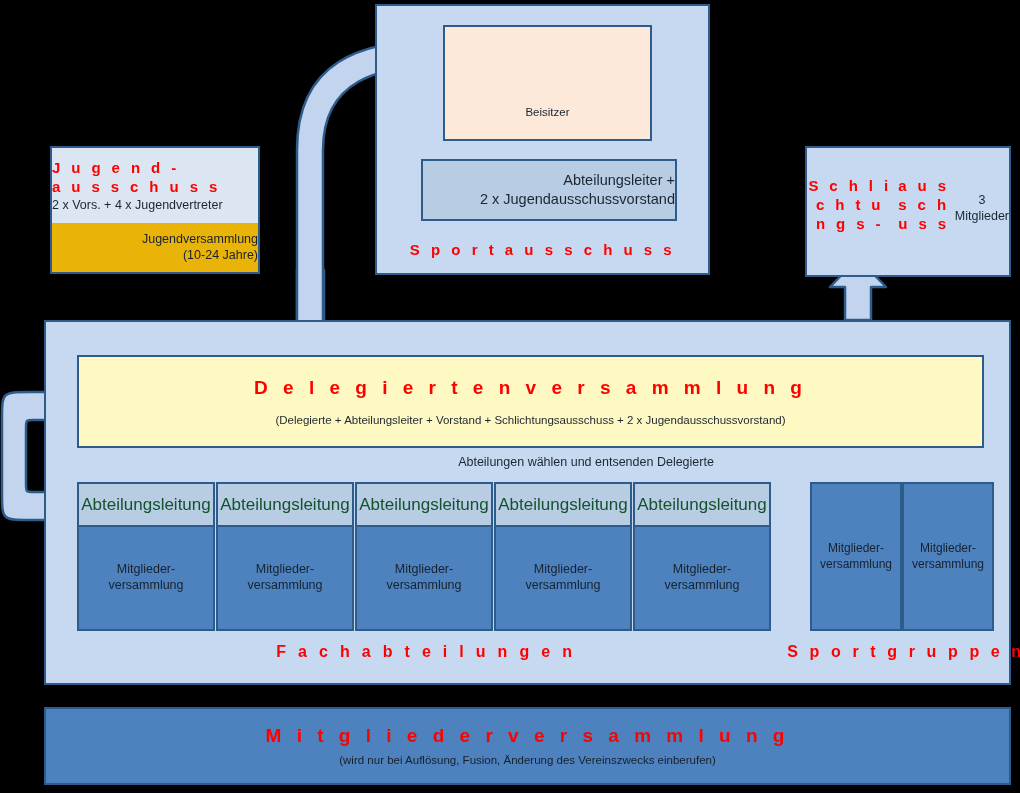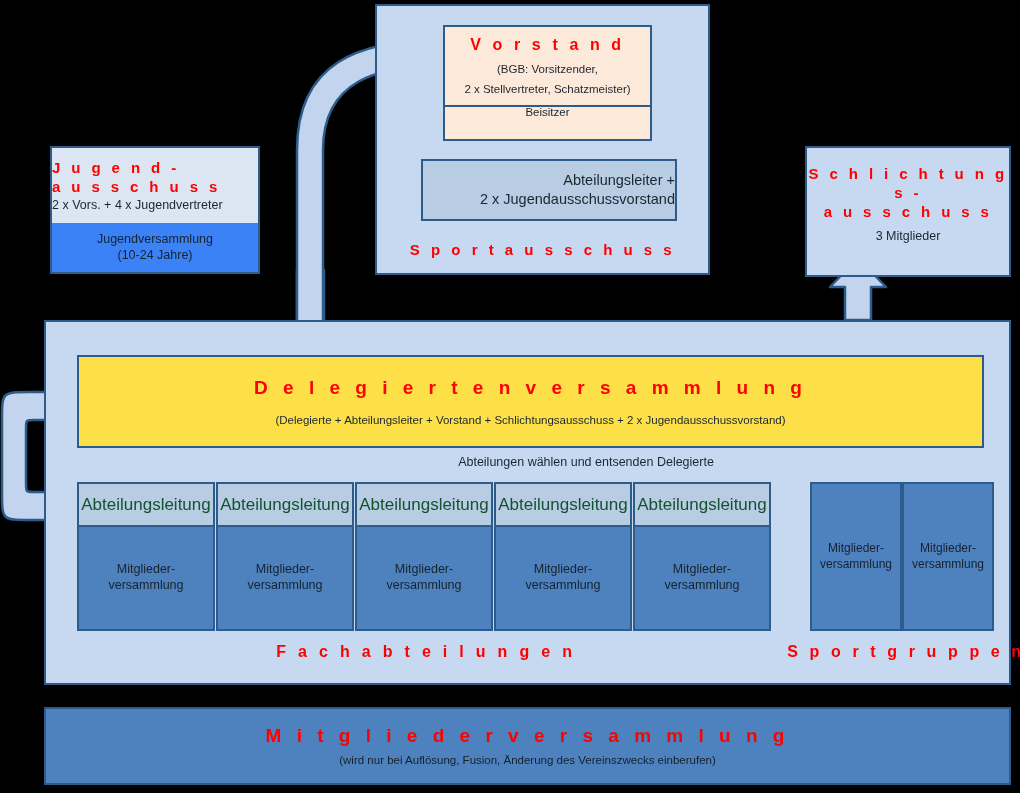--- a/index.html
+++ b/index.html
@@ -36,22 +36,22 @@
   
   #jugend{left:50px;top:146px;width:210px;height:128px;border:2px solid #2E5C8A;background:#C6D9F1;}
   #jugend .top{
     position:absolute;left:0;top:0;right:0;height:75px;
     background:#DCE6F2;border-bottom:2px solid #2E5C8A;
     display:flex;flex-direction:column;justify-content:center;align-items:flex-start;
   }
   #jugend .top .headline{font-size:15px;}
   #jugend .top .sub{font-size:12.5px;margin-top:2px;}
   #jugend .bot{
-    position:absolute;left:0;top:75px;right:0;bottom:0;background:#3b82f6;
-    display:flex;flex-direction:column;justify-content:center;align-items:center;
+    position:absolute;left:0;top:75px;right:0;bottom:0;background:#eab308;
+    display:flex;flex-direction:column;justify-content:center;align-items:flex-end;
   }
   #jugend .bot .sub{font-size:12.5px;color:#16222e;}
 
   
   #sportausschuss{left:375px;top:4px;width:335px;height:271px;}
   #vorstand{
     position:absolute;left:66px;top:19px;width:205px;height:112px;
     border:2px solid #2E5C8A;background:#FDE9D9;
   }
   #vorstand .vt{
@@ -71,31 +71,31 @@
     display:flex;flex-direction:column;justify-content:center;align-items:flex-end;
   }
   #abtleiter .sub{font-size:14.5px;line-height:1.3;}
   #sportausschuss .footer{
     position:absolute;left:0;right:0;top:234px;font-size:15px;letter-spacing:3.5px;
   }
 
   
   #schlichtung{left:805px;top:146px;width:206px;height:131px;
     border:2px solid #2E5C8A;background:#C6D9F1;
-    display:flex;flex-direction:column;justify-content:center;align-items:center;padding-bottom:14px;}
+    display:flex;flex-direction:row;justify-content:center;align-items:center;padding-bottom:14px;}
   #schlichtung .headline{font-size:15px;}
   #schlichtung .sub{font-size:12.5px;margin-top:8px;}
 
   
   #bigpanel{left:44px;top:320px;width:967px;height:365px;}
 
   
   #delegierte{
     position:absolute;left:31px;top:33px;width:903px;height:89px;
-    border:2px solid #2E5C8A;background:#fde047;
+    border:2px solid #2E5C8A;background:#fef9c3;
     display:flex;flex-direction:column;justify-content:center;align-items:center;
   }
   #delegierte .headline{font-size:19px;letter-spacing:5px;}
   #delegierte .sub{font-size:11.5px;margin-top:13px;}
 
   
   #midlabel{
     position:absolute;left:330px;top:133px;width:420px;
     text-align:center;font-size:12.5px;color:#1b2631;
   }
@@ -199,25 +199,20 @@
       <div class="sub">2 x Vors. + 4 x Jugendvertreter</div>
     </div>
     <div class="bot">
       <div class="sub">Jugendversammlung</div>
       <div class="sub">(10-24 Jahre)</div>
     </div>
   </div>
 
   <div class="box panel" id="sportausschuss">
     <div id="vorstand">
-      <div class="vt">
-        <div class="headline">V o r s t a n d</div>
-        <div class="sub">(BGB: Vorsitzender,</div>
-        <div class="sub">2 x Stellvertreter, Schatzmeister)</div>
-      </div>
       <div class="vb">
         <div class="sub">Beisitzer</div>
       </div>
     </div>
     <div id="abtleiter">
       <div class="sub">Abteilungsleiter +</div>
       <div class="sub">2 x Jugendausschussvorstand</div>
     </div>
     <div class="headline footer">S p o r t a u s s c h u s s</div>
   </div>

